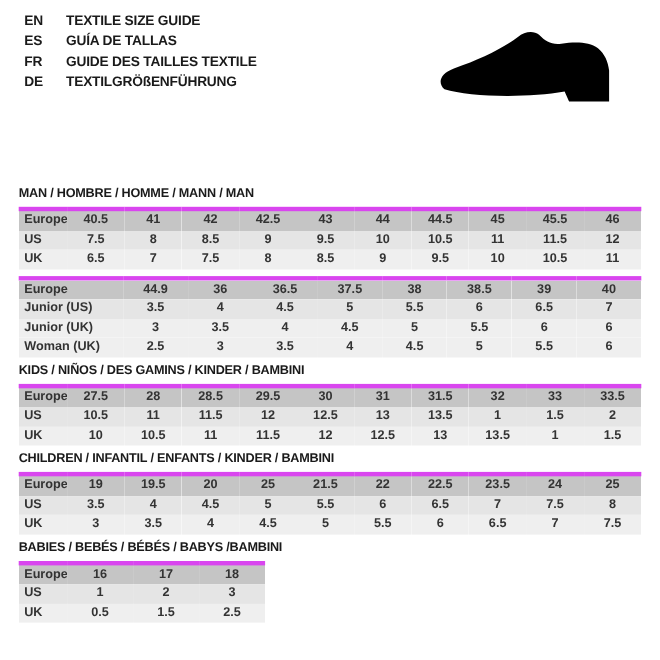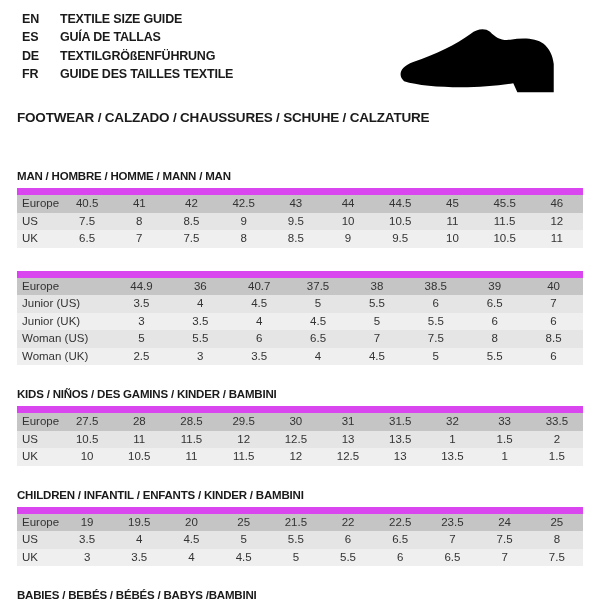--- a/index.html
+++ b/index.html
@@ -33,32 +33,33 @@
 
   
   .category-heading {
     position: absolute; top: 110px; left: 17px;
     font-size: 13.5px; font-weight: 700; letter-spacing: -0.2px;
     white-space: nowrap;
   }
 
   
   .tables { position: absolute; top: 170px; left: 17px; width: 566px; }
-  .table-block { margin-bottom: 23px; }
+  .table-block { margin-bottom: 6px; }
   .table-title {
     font-size: 11.5px; font-weight: 700; letter-spacing: -0.2px;
     line-height: 12px;
     margin-bottom: 6px;
     white-space: nowrap;
   }
   table.size-table {
     border-collapse: collapse;
     table-layout: fixed;
     width: 566px;
-    border-top: 7px solid #d946ef;
+    border-top: 4px solid #d946ef;
+    font-weight: bold;
   }
   table.size-table.narrow { width: 224px; }
   table.size-table td {
     height: 17.5px;
     font-size: 11.5px;
     line-height: 17.5px;
     text-align: center;
     color: #333333;
     white-space: nowrap;
     overflow: hidden;
@@ -82,26 +83,26 @@
   <ul class="lang-list">
     <li>
       <span class="lang-code">EN</span>
       <span class="lang-label">TEXTILE SIZE GUIDE</span>
     </li>
     <li>
       <span class="lang-code">ES</span>
       <span class="lang-label">GUÍA DE TALLAS</span>
     </li>
     <li>
+      <span class="lang-code">FR</span>
+      <span class="lang-label">GUIDE DES TAILLES TEXTILE</span>
+    </li>
+    <li>
       <span class="lang-code">DE</span>
       <span class="lang-label">TEXTILGRÖßENFÜHRUNG</span>
-    </li>
-    <li>
-      <span class="lang-code">FR</span>
-      <span class="lang-label">GUIDE DES TAILLES TEXTILE</span>
     </li>
   </ul>
 
   <div class="shoe">
     <svg viewBox="0 0 180 72" xmlns="http://www.w3.org/2000/svg" aria-hidden="true">
       <path fill="#000000" d="
         M8,55
         C2,50 3,41 17,36
         C40,28 59,19 74,8
         C80,3 88,2 93,6
@@ -109,21 +110,20 @@
         C125,12 138,12 146,18
         C152,23 155,30 156,38
         L156,66
         L120,66
         L116,57
         C82,63 30,62 8,55
         Z"></path>
     </svg>
   </div>
 
-  <h2 class="category-heading">FOOTWEAR / CALZADO / CHAUSSURES / SCHUHE / CALZATURE</h2>
 
   <main class="tables">
 
     <section class="table-block">
       <h3 class="table-title">MAN / HOMBRE / HOMME / MANN / MAN</h3>
       <table class="size-table">
         <tbody>
             <tr class="row-header">
               <td class="row-label">Europe</td>
               <td>40.5</td>
@@ -167,21 +167,21 @@
       </table>
     </section>
 
     <section class="table-block">
       <table class="size-table wide-label">
         <tbody>
             <tr class="row-header">
               <td class="row-label">Europe</td>
               <td>44.9</td>
               <td>36</td>
-              <td>40.7</td>
+              <td>36.5</td>
               <td>37.5</td>
               <td>38</td>
               <td>38.5</td>
               <td>39</td>
               <td>40</td>
             </tr>
             <tr class="row-plain">
               <td class="row-label">Junior (US)</td>
               <td>3.5</td>
               <td>4</td>
@@ -195,31 +195,20 @@
             <tr class="row-alt">
               <td class="row-label">Junior (UK)</td>
               <td>3</td>
               <td>3.5</td>
               <td>4</td>
               <td>4.5</td>
               <td>5</td>
               <td>5.5</td>
               <td>6</td>
               <td>6</td>
-            </tr>
-            <tr class="row-plain">
-              <td class="row-label">Woman (US)</td>
-              <td>5</td>
-              <td>5.5</td>
-              <td>6</td>
-              <td>6.5</td>
-              <td>7</td>
-              <td>7.5</td>
-              <td>8</td>
-              <td>8.5</td>
             </tr>
             <tr class="row-alt">
               <td class="row-label">Woman (UK)</td>
               <td>2.5</td>
               <td>3</td>
               <td>3.5</td>
               <td>4</td>
               <td>4.5</td>
               <td>5</td>
               <td>5.5</td>

